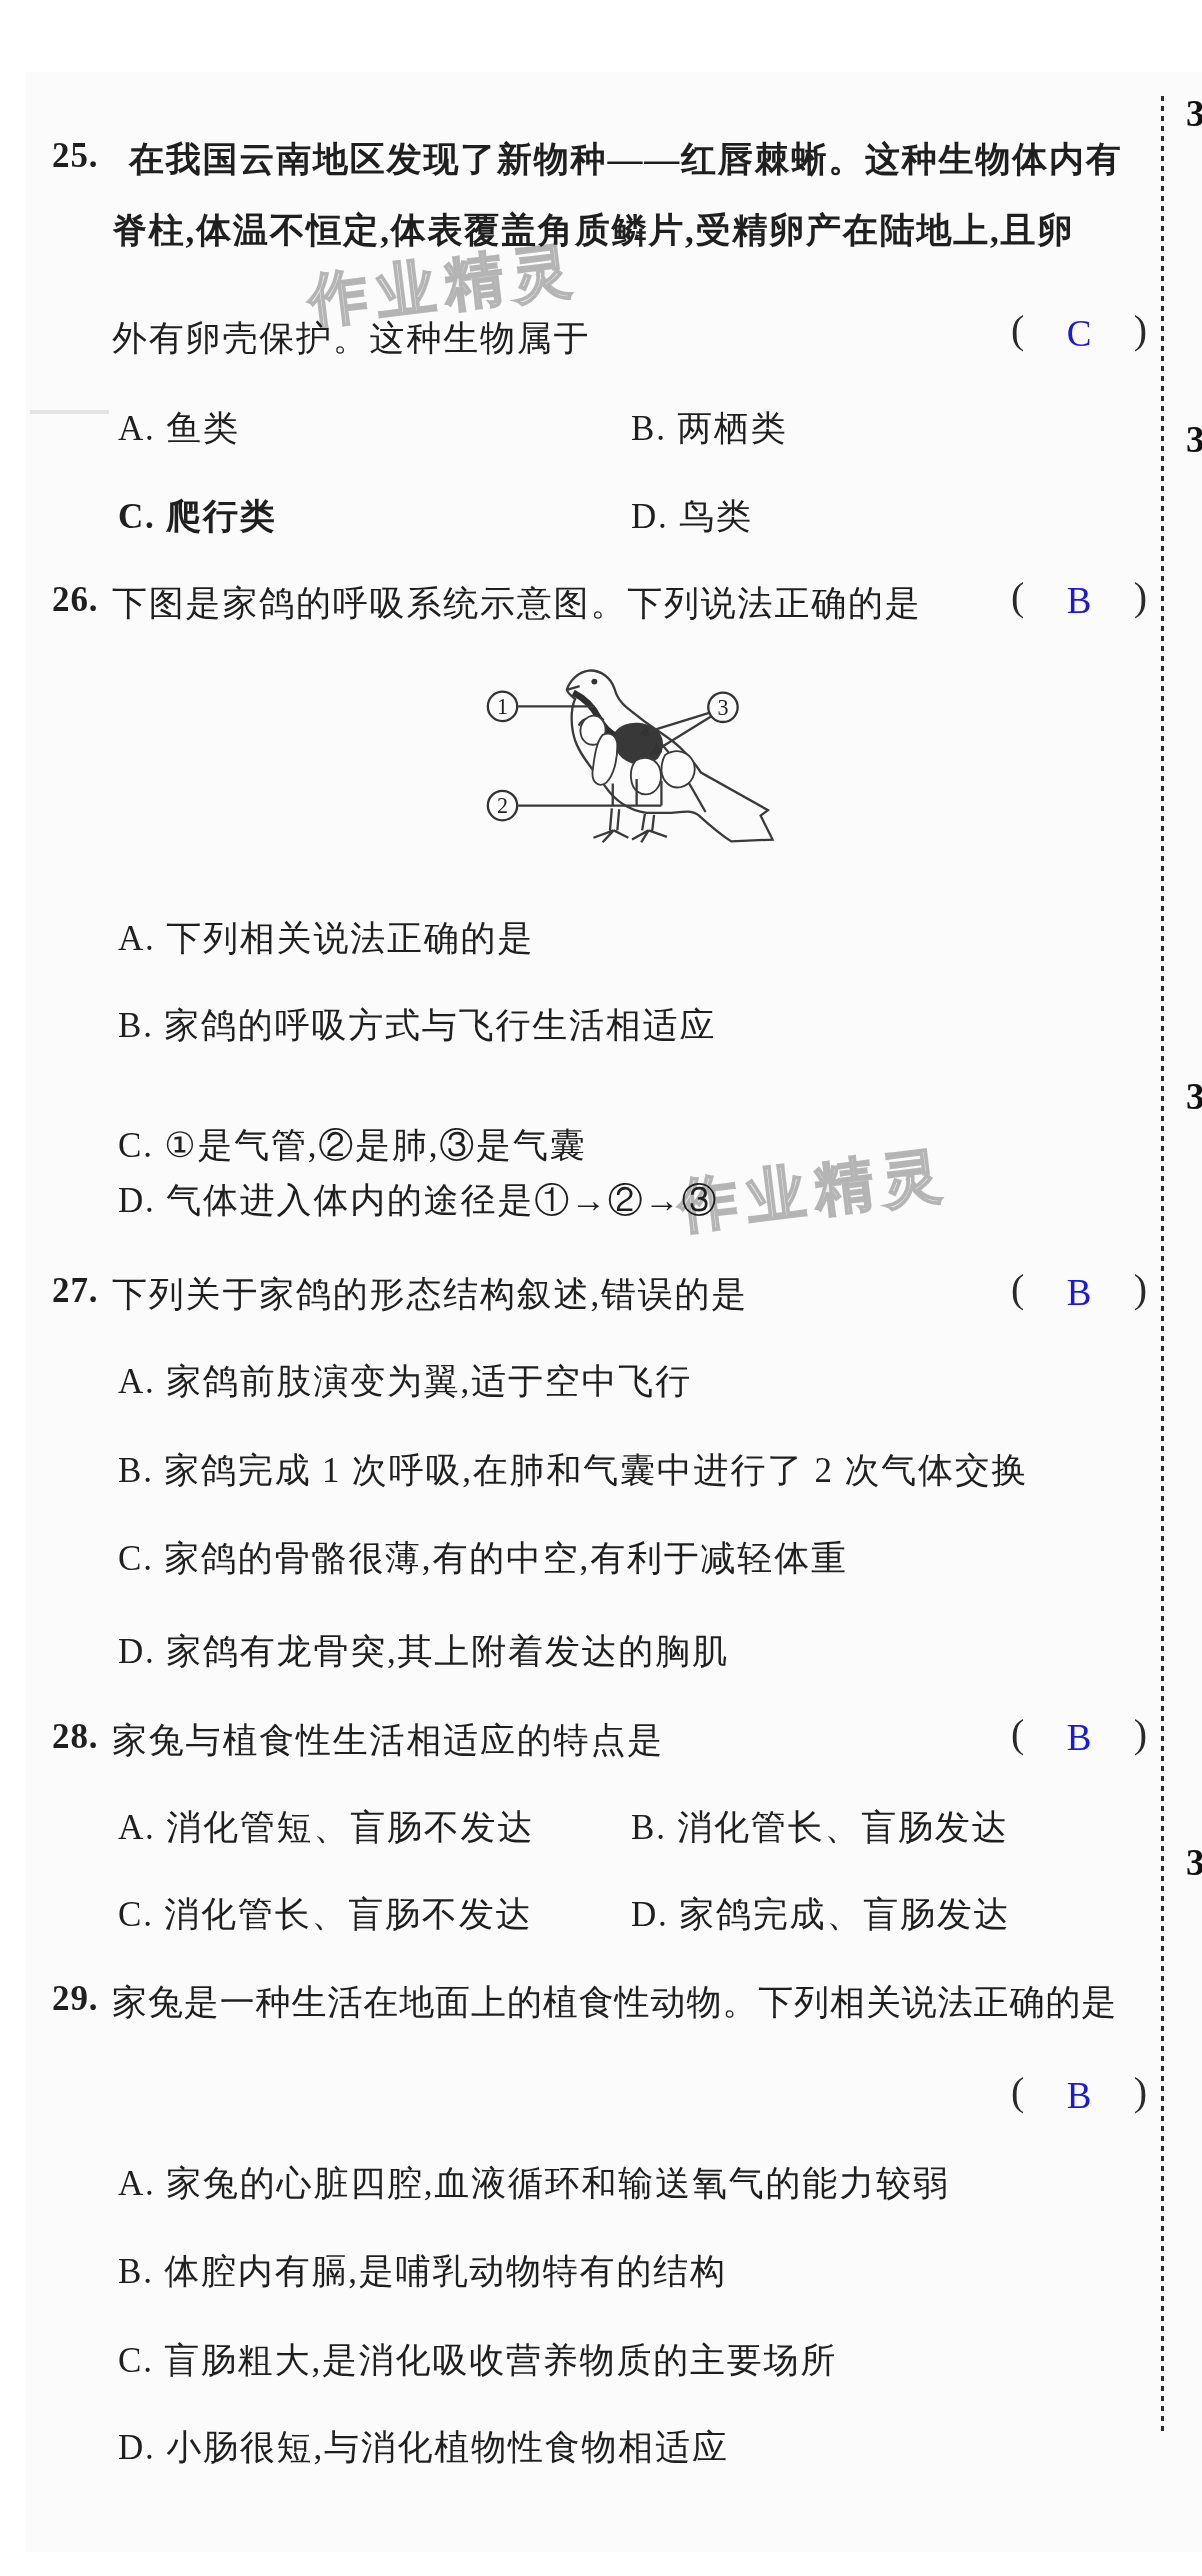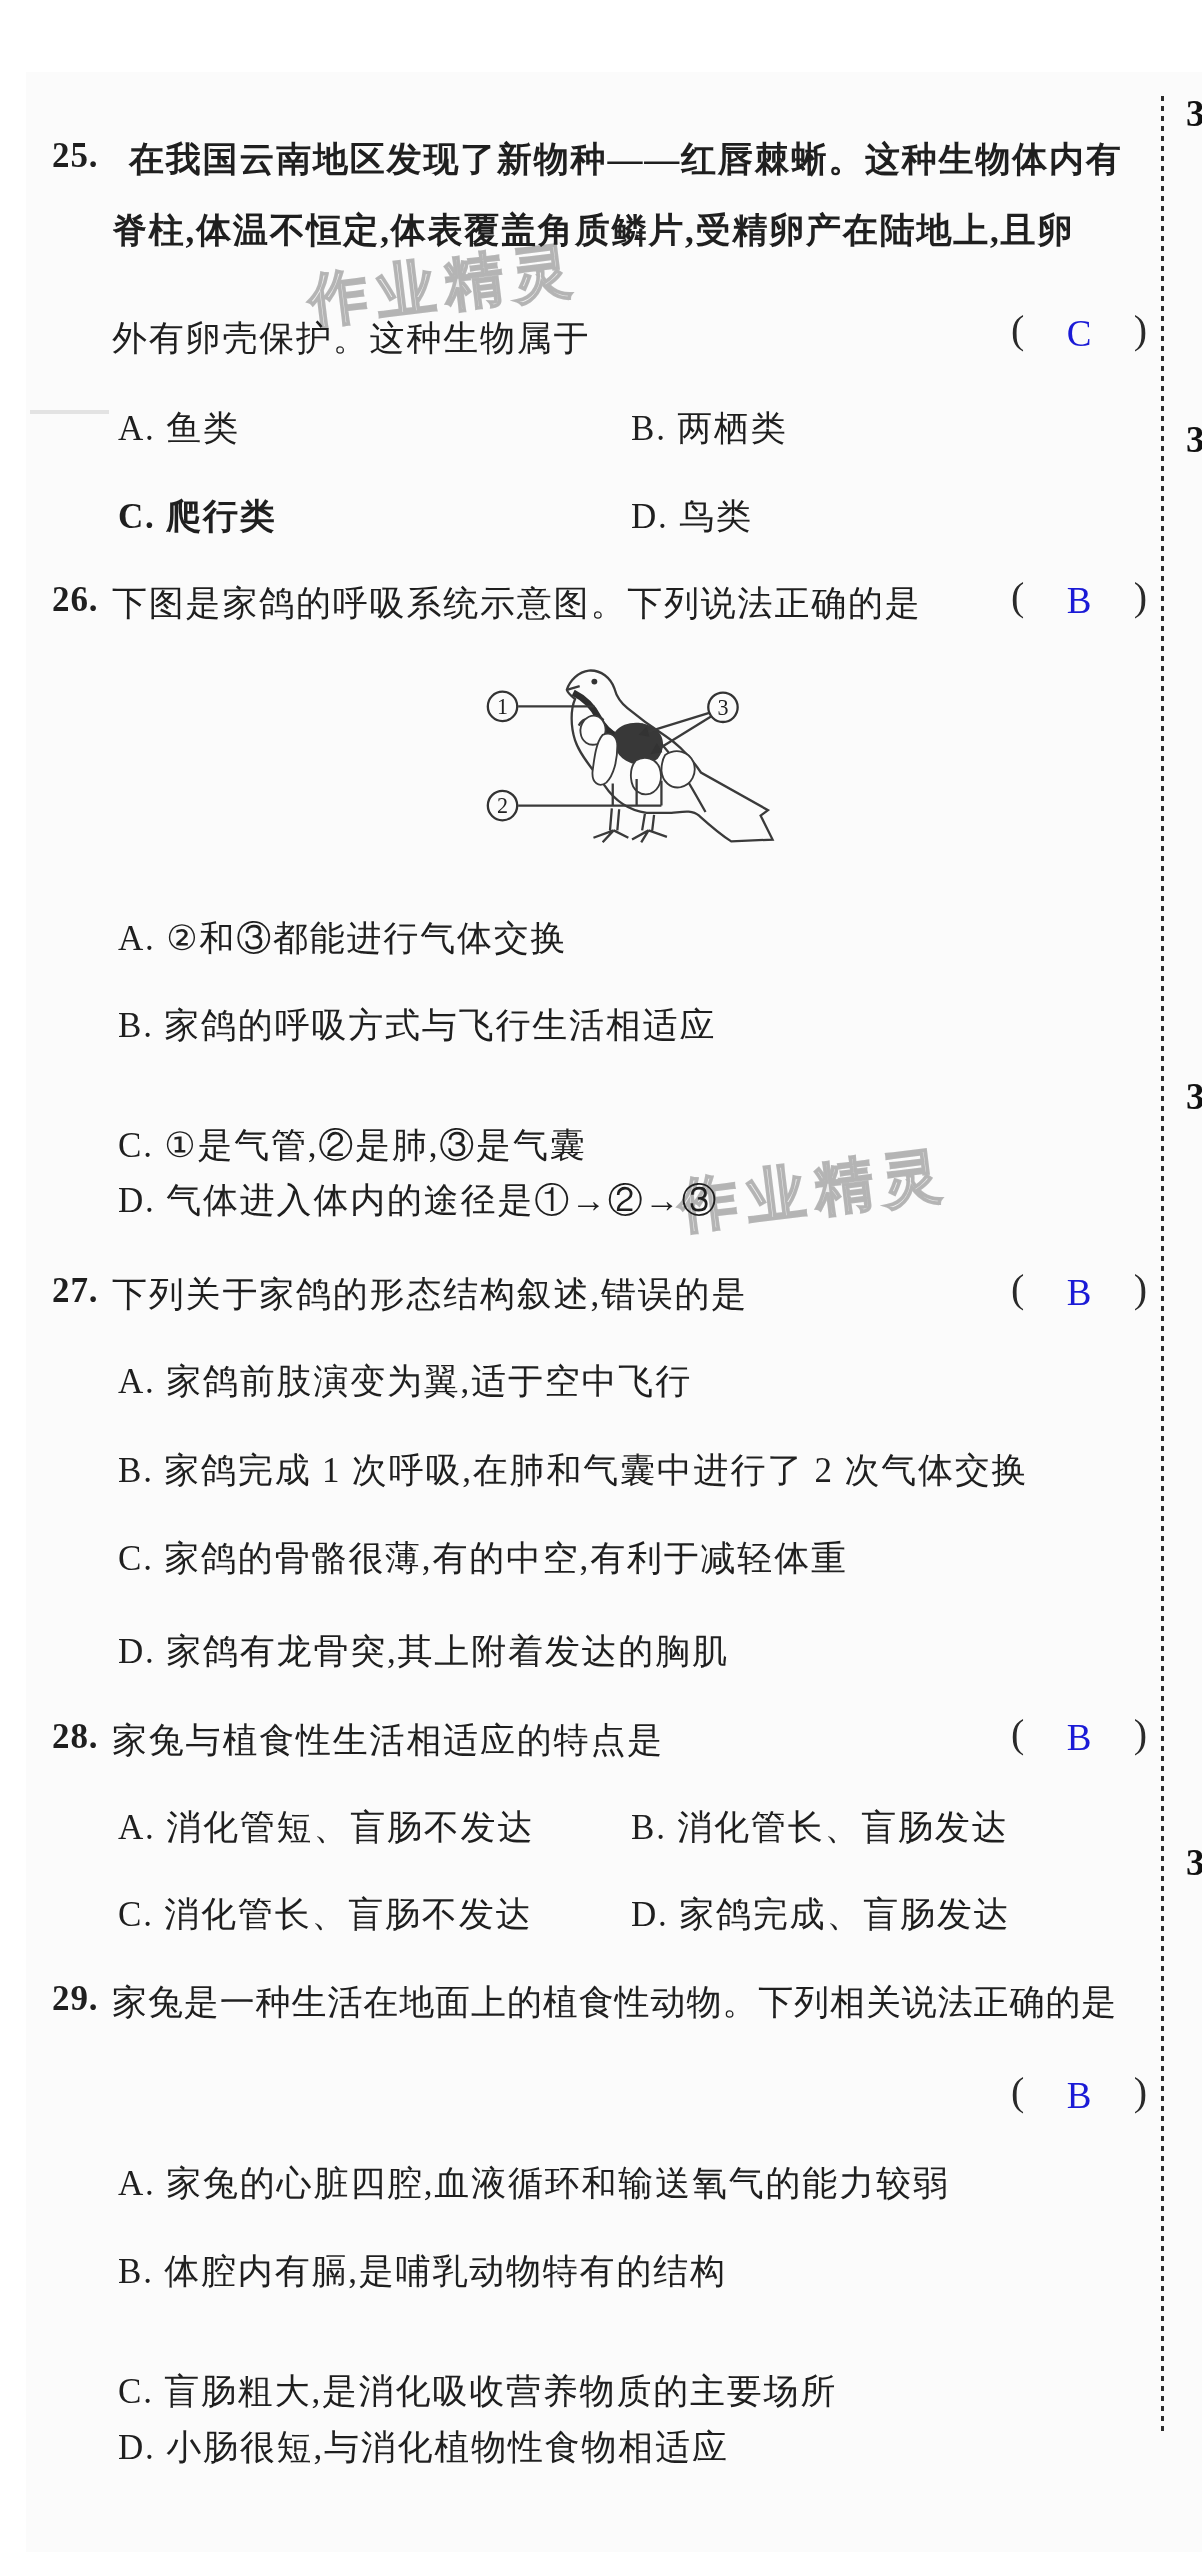--- a/index.html
+++ b/index.html
@@ -97,21 +97,21 @@
 
         <circle class="lbl" cx="347" cy="70" r="16"></circle>
         <text class="lbltxt" x="347" y="78">3</text>
         <line class="ln" x1="332" y1="76" x2="258" y2="99" stroke-width="2.5"></line>
         <polygon points="255,100 267,102 264,91" fill="#333"></polygon>
         <line class="ln" x1="334" y1="80" x2="271" y2="119" stroke-width="2.5"></line>
         <polygon points="268,121 281,119 275,109" fill="#333"></polygon>
       </svg>
     </div>
 
-    <div class="opt col1" style="top:915px;">A. ②和③都能进行气体交换</div>
+    <div class="opt col1" style="top:915px;">A. 下列相关说法正确的是</div>
     <div class="opt col1" style="top:1002px;">B. 家鸽的呼吸方式与飞行生活相适应</div>
     <div class="opt col1" style="top:1122px;">C. ①是气管,②是肺,③是气囊</div>
     <div class="opt col1" style="top:1177px;">D. 气体进入体内的途径是①→②→③</div>
 
     <div class="qnum" style="top:1271px;">27.</div>
     <div class="stem" style="top:1271px;">下列关于家鸽的形态结构叙述,错误的是</div>
     <div class="ansbox" style="top:1265px;">
       <span class="paren">(</span>
       <span class="ansletter">B</span>
       <span class="paren">)</span>
@@ -135,21 +135,21 @@
 
     <div class="qnum" style="top:1979px;">29.</div>
     <div class="stem" style="top:1979px;letter-spacing:0.9px;">家兔是一种生活在地面上的植食性动物。下列相关说法正确的是</div>
     <div class="ansbox" style="top:2068px;">
       <span class="paren">(</span>
       <span class="ansletter">B</span>
       <span class="paren">)</span>
     </div>
     <div class="opt col1" style="top:2160px;">A. 家兔的心脏四腔,血液循环和输送氧气的能力较弱</div>
     <div class="opt col1" style="top:2248px;">B. 体腔内有膈,是哺乳动物特有的结构</div>
-    <div class="opt col1" style="top:2337px;margin-top:31px;">C. 盲肠粗大,是消化吸收营养物质的主要场所</div>
+    <div class="opt col1" style="top:2337px;">C. 盲肠粗大,是消化吸收营养物质的主要场所</div>
     <div class="opt col1" style="top:2424px;">D. 小肠很短,与消化植物性食物相适应</div>
 
     <div id="dashline"></div>
     <div class="marginnum" style="top:92px;">3</div>
     <div class="marginnum" style="top:418px;">3</div>
     <div class="marginnum" style="top:1075px;">3</div>
     <div class="marginnum" style="top:1841px;">3</div>
   </div>
 </div>
 

